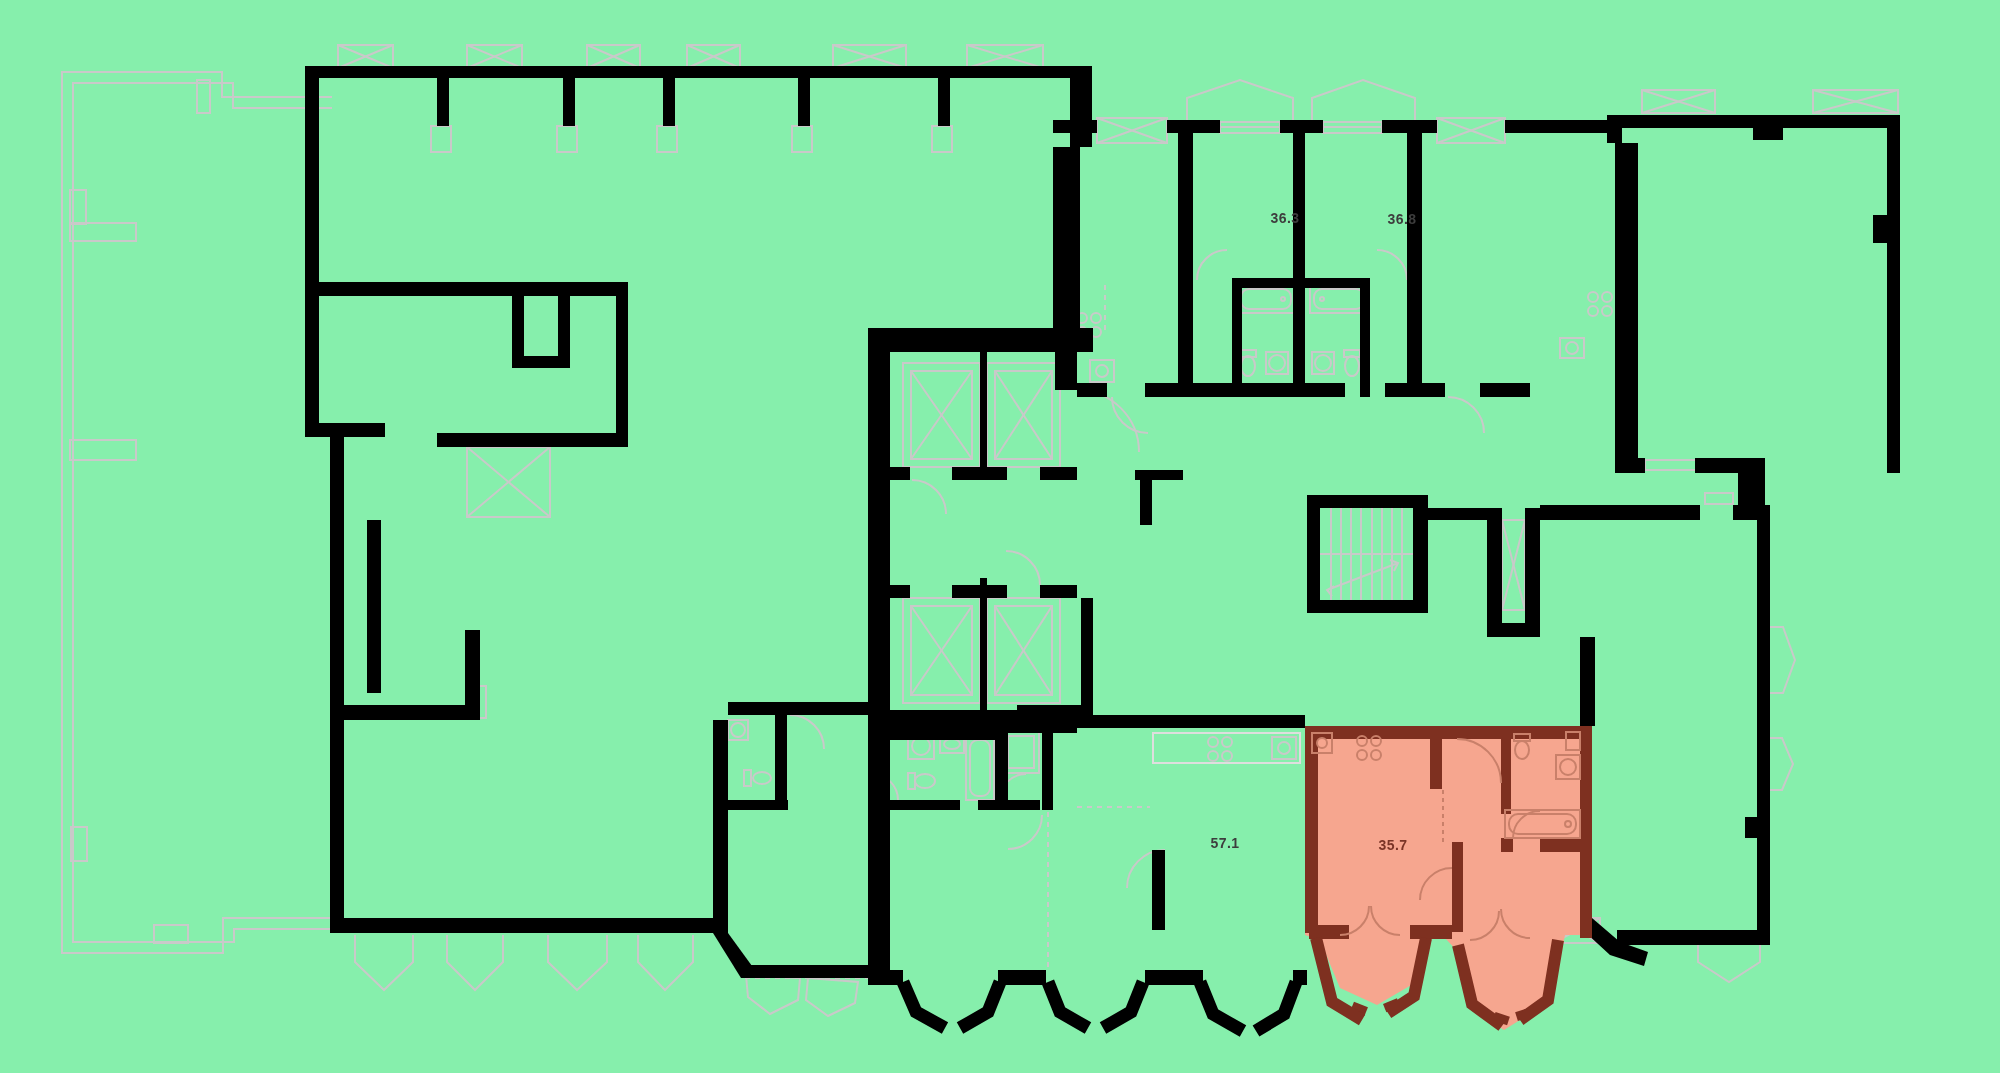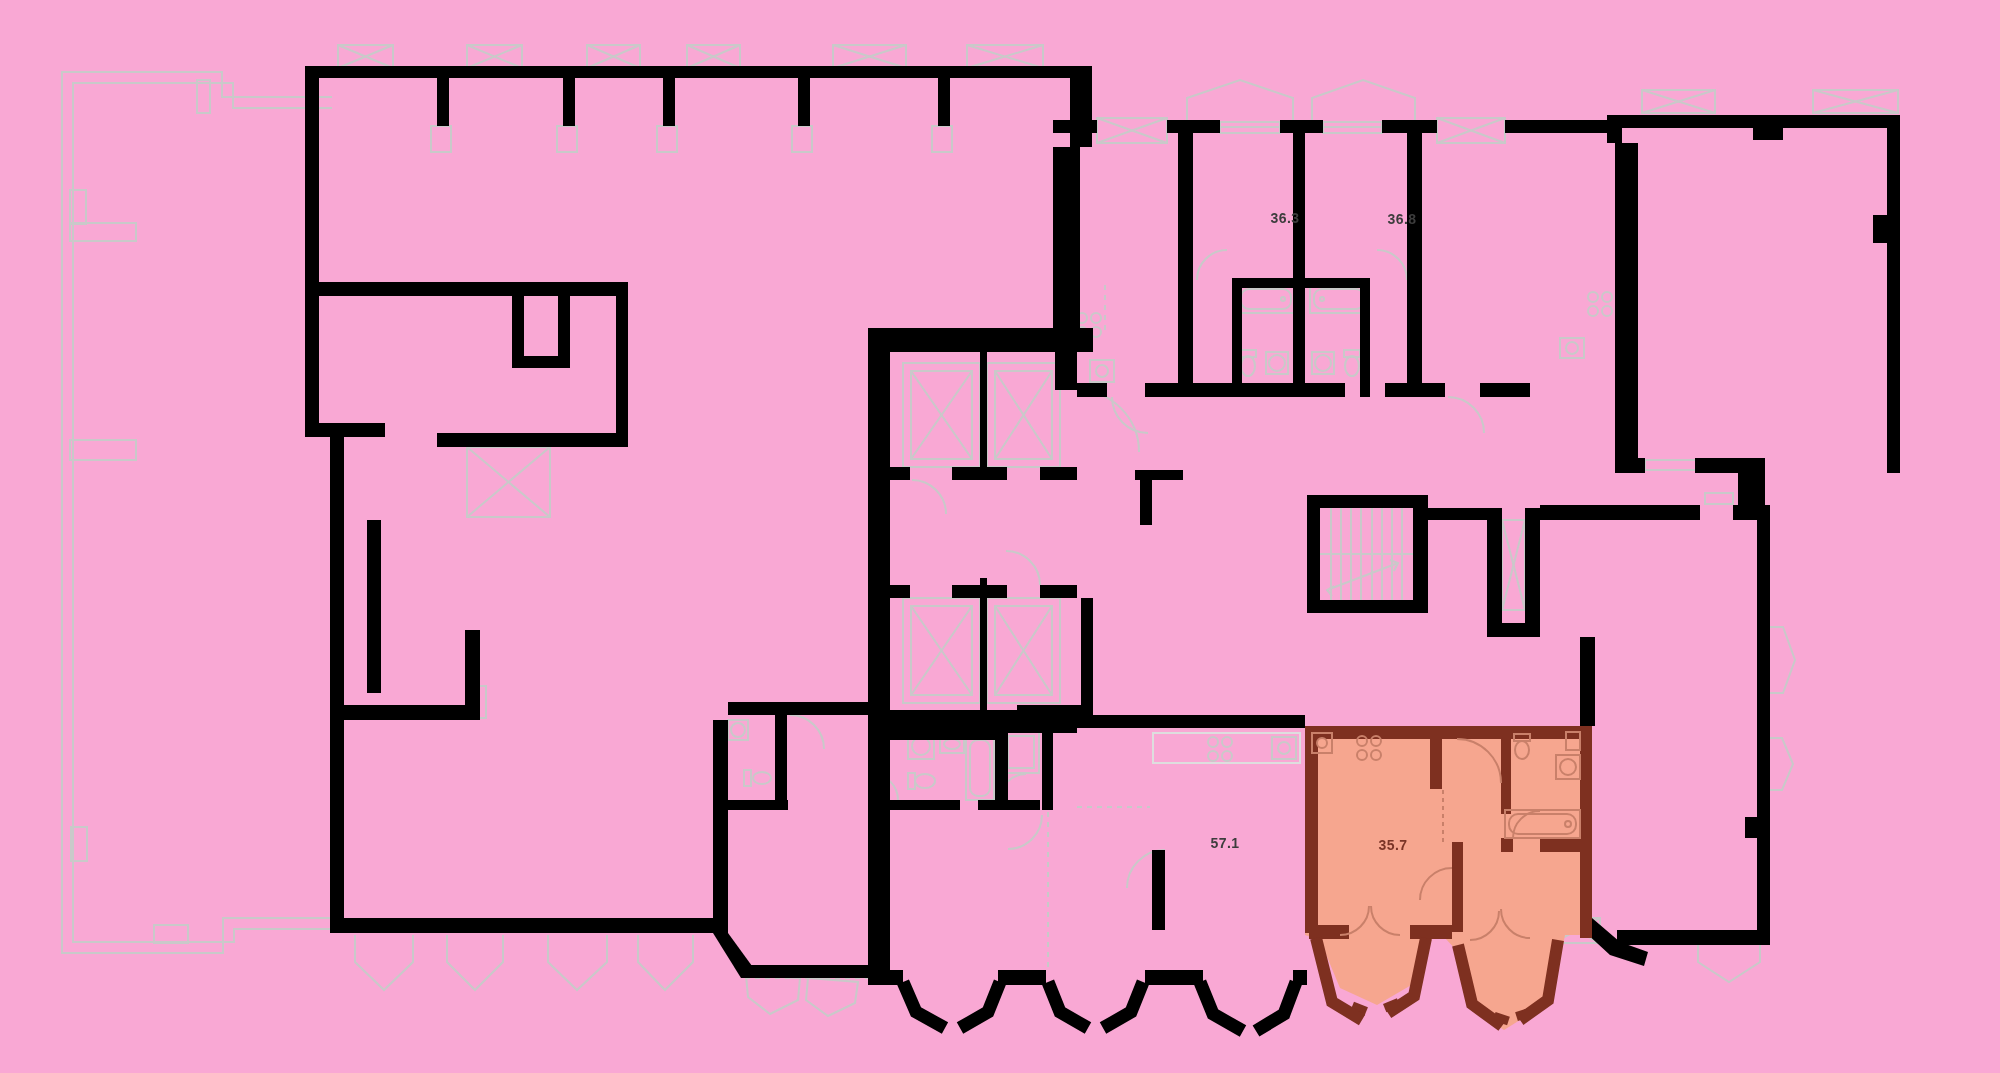--- a/index.html
+++ b/index.html
@@ -1,16 +1,16 @@
 <!DOCTYPE html>
 <html><head>
 <meta charset="utf-8">
 <style>
   html,body{margin:0;padding:0;background:#ffffff;}
-  .plan-stage{position:relative;width:2000px;height:1073px;background:#f9a8d4;overflow:hidden;
+  .plan-stage{position:relative;width:2000px;height:1073px;background:#86efac;overflow:hidden;
     font-family:"Liberation Sans", sans-serif;text-align:right;}
   svg{display:block;}
   text{font-family:"Liberation Sans", sans-serif;font-weight:700;letter-spacing:.4px;}
   .area-label{font-size:14px;}
 </style>
 </head>
 <body>
 
 <div class="plan-stage">
 <svg width="2000" height="1073" viewBox="0 0 2000 1073" xmlns="http://www.w3.org/2000/svg">

